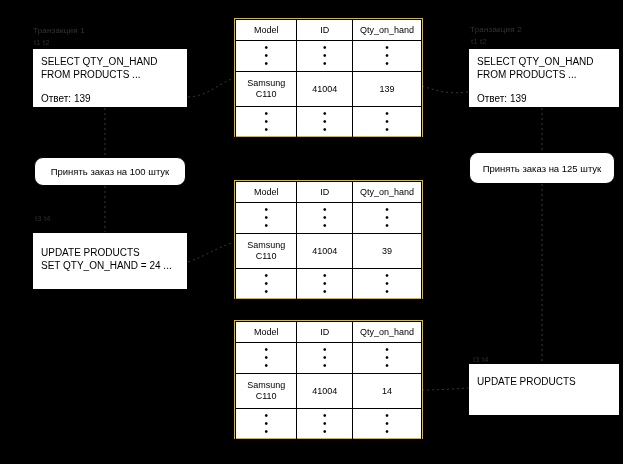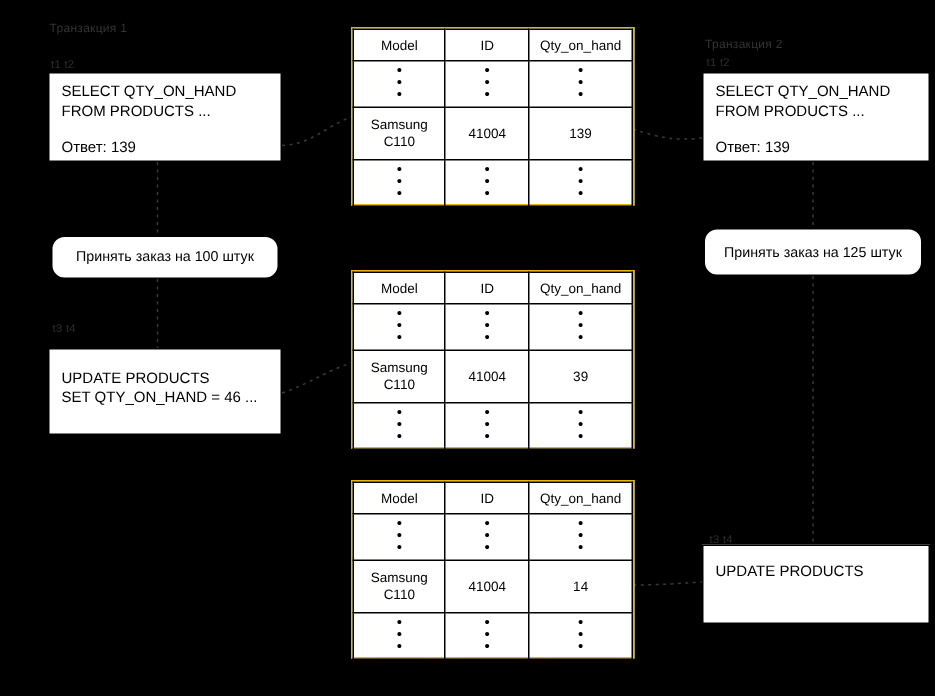--- a/index.html
+++ b/index.html
@@ -129,21 +129,21 @@
     stroke: #3a3a3a;
     stroke-width: 1;
     stroke-dasharray: 2 3;
   }
 </style>
 </head>
 <body>
 
 <div id="canvas">
 
-  <div class="faint" style="left:33px; top:14px;text-align:right;">Транзакция 1</div>
+  <div class="faint" style="left:33px; top:26px;text-align:right;">Транзакция 1</div>
   <div class="faint t" style="left:34px; top:38px;">t1   t2</div>
 
   <div class="faint" style="left:470px; top:25px;">Транзакция 2</div>
   <div class="faint t" style="left:471px; top:37px;">t1   t2</div>
 
   <div class="faint t" style="left:35px; top:214px;">t3   t4</div>
 
   <div class="faint t" style="left:473px; top:355px;">t3   t4</div>
 
   <div class="table-caption" style="left:242px; top:8px;">Таблица PRODUCTS</div>
@@ -184,21 +184,21 @@
   <div class="roundbox" style="left:34px; top:157px; width:152px; height:29px;">
     <span>Принять заказ на 100 штук</span>
   </div>
 
   <div class="roundbox" style="left:469px; top:152px; width:146px; height:32px;">
     <span>Принять заказ на 125 штук</span>
   </div>
 
   <div class="sqlbox" style="left:32px; top:232px; width:156px; height:58px;">
     <span class="line" style="margin-top:7px;">UPDATE PRODUCTS</span>
-    <span class="line">SET QTY_ON_HAND = 46 ...</span>
+    <span class="line">SET QTY_ON_HAND = 24 ...</span>
   </div>
 
   <div class="sqlbox" style="left:468px; top:363px; width:152px; height:53px;">
     <span class="line" style="margin-top:5px;">UPDATE PRODUCTS</span>
   </div>
 
   <div class="dtable" style="left:234px; top:18px; width:189px; height:119px;">
     <table>
       <tbody>
           <tr class="hdr">

